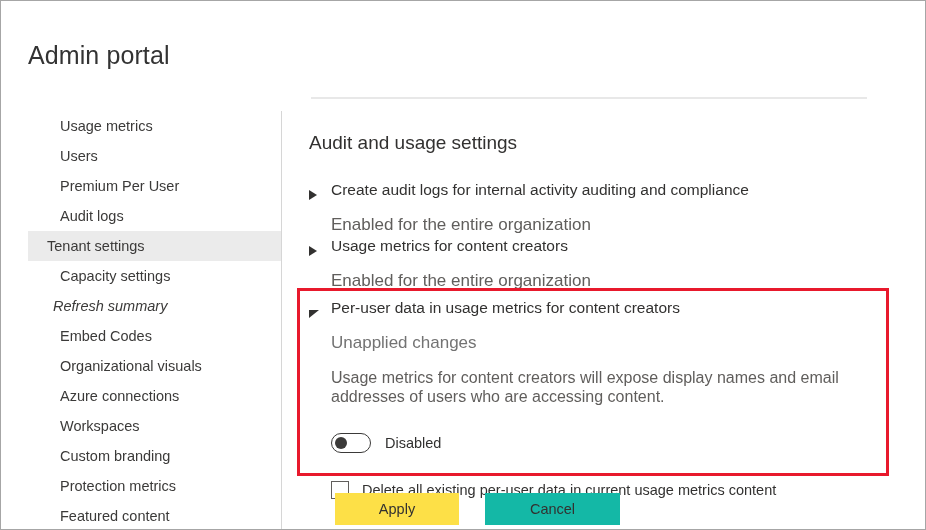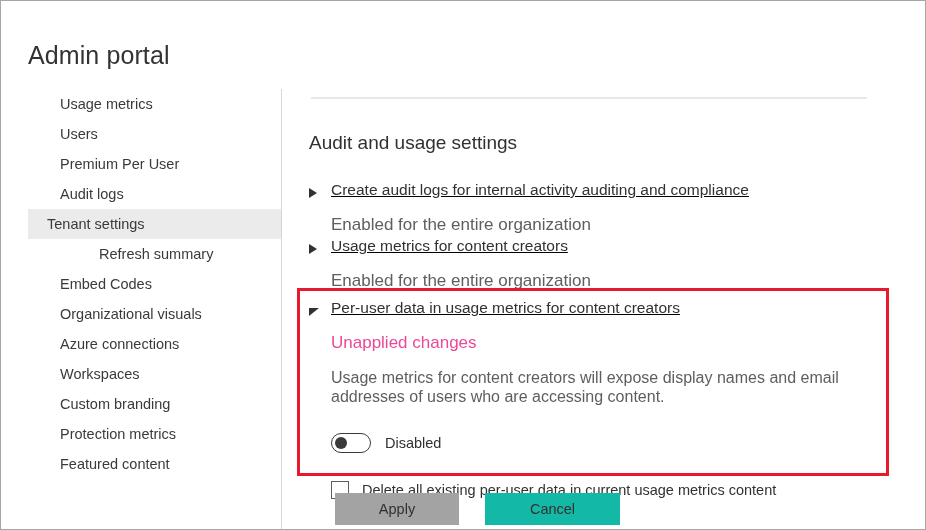--- a/index.html
+++ b/index.html
@@ -30,21 +30,21 @@
     font-weight: 400;
     color: #333333;
     letter-spacing: 0.1px;
     line-height: 32px;
   }
 
   
   .sidebar {
     position: absolute;
     left: 1px;
-    top: 88px;
+    top: 110px;
     width: 280px;
     bottom: 0;
     border-right: 1px solid #d6d6d6;
     box-sizing: border-box;
   }
   .nav-list {
     position: absolute;
     left: 0;
     top: 0;
     width: 280px;
@@ -52,21 +52,22 @@
   .nav-item {
     height: 30px;
     line-height: 30px;
     padding-left: 58px;
     font-size: 14.5px;
     color: #3b3a39;
     white-space: nowrap;
     cursor: pointer;
   }
   .nav-item.indented {
-    padding-left: 97px;
+    padding-left: 51px;
+    font-style: italic;
   }
   .nav-item.selected {
     background: #ebebeb;
     margin-left: 26px;
     padding-left: 19px;
     width: 253px;
     box-sizing: border-box;
   }
 
   
@@ -96,23 +97,22 @@
   }
 
   
   .setting {
     position: absolute;
     left: 26px;
     width: 600px;
   }
   .setting-head {
     display: flex;
-    align-items: center;
-    cursor: pointer;
-    text-decoration: underline;
+    align-items: flex-end;
+    cursor: pointer;
   }
   .tri {
     width: 12px;
     flex: 0 0 12px;
     margin-top: 7px;
     margin-right: 10px;
     display: block;
   }
   .tri svg { display: block; }
   .setting-label {
@@ -121,21 +121,21 @@
     line-height: 21px;
   }
   .setting-sub {
     font-size: 17px;
     color: #605e5c;
     line-height: 18px;
     margin-left: 22px;
     margin-top: 16px;
   }
   .setting-sub.warn {
-    color: #ec4899;
+    color: #737373;
   }
 
   
   .highlight-box {
     position: absolute;
     left: 296px;
     top: 287px;
     width: 592px;
     height: 188px;
     border: 3px solid #e8192c;
@@ -216,41 +216,42 @@
     border: none;
     height: 32px;
     font-family: "Liberation Sans", sans-serif;
     font-size: 14.5px;
     color: #323130;
     cursor: pointer;
     padding: 0;
   }
   .btn-apply {
     width: 124px;
-    background: #a3a3a3;
+    background: #fde047;
   }
   .btn-cancel {
     width: 135px;
     background: #14b8a6;
   }
 </style>
 </head>
 <body>
 
 <div id="app">
 
   <div class="page-title">Admin portal</div>
 
   <div class="sidebar">
     <div class="nav-list" id="nav-list">
         <div class="nav-item">Usage metrics</div>
         <div class="nav-item">Users</div>
         <div class="nav-item">Premium Per User</div>
         <div class="nav-item">Audit logs</div>
         <div class="nav-item selected">Tenant settings</div>
+        <div class="nav-item">Capacity settings</div>
         <div class="nav-item indented">Refresh summary</div>
         <div class="nav-item">Embed Codes</div>
         <div class="nav-item">Organizational visuals</div>
         <div class="nav-item">Azure connections</div>
         <div class="nav-item">Workspaces</div>
         <div class="nav-item">Custom branding</div>
         <div class="nav-item">Protection metrics</div>
         <div class="nav-item">Featured content</div>
       </div>
   </div>

